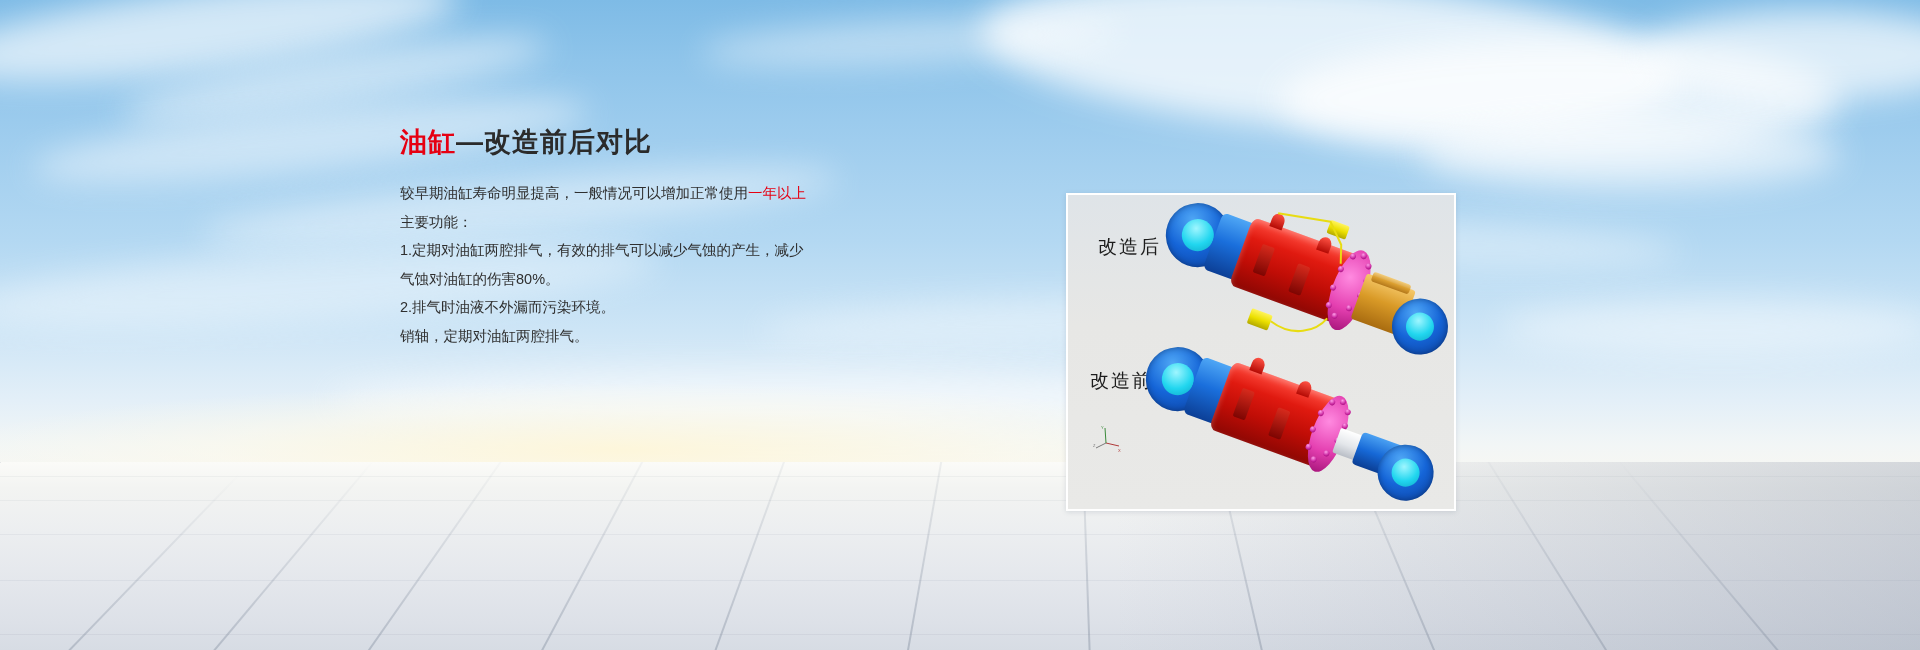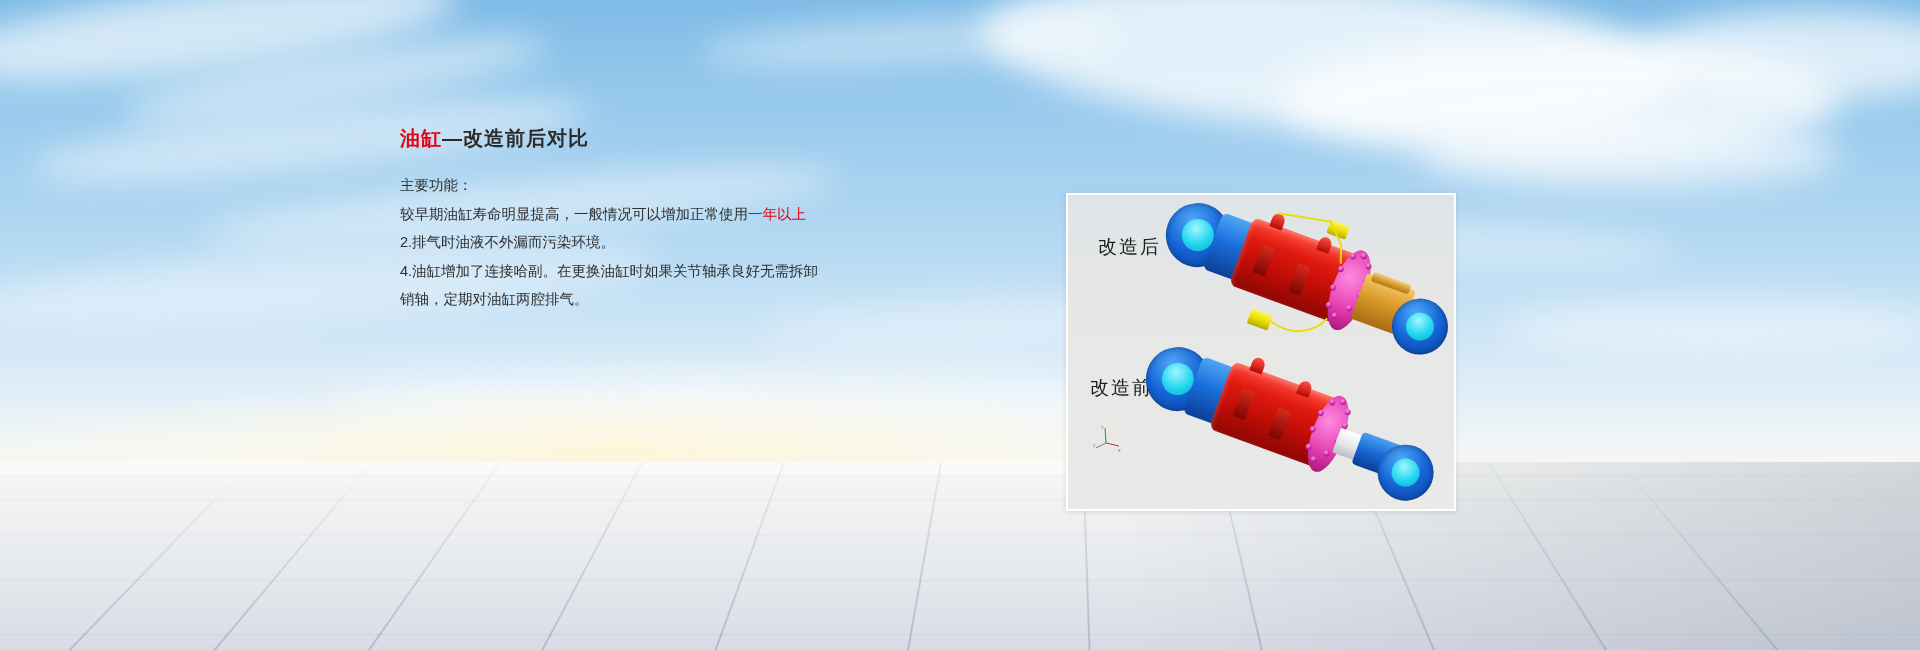--- a/index.html
+++ b/index.html
@@ -96,21 +96,21 @@
     background:rgba(130,142,160,.16);
   }
 
   
   .content {
     position:absolute;
     left:400px; top:126px;
     width:520px;
   }
   .title {
-    font-size:20px;
+    font-size:27px;
     font-weight:bold;
     letter-spacing:1px;
     line-height:1.2;
     color:#2b2b2b;
     white-space:nowrap;
   }
   .title .hl { color:#e60012; }
 
   .subtitle {
     margin-top:9px;
@@ -140,21 +140,21 @@
     overflow:hidden;
   }
   .panel-label {
     position:absolute;
     font-size:19px;
     color:#1d1d1d;
     letter-spacing:2px;
     white-space:nowrap;
   }
   .lbl-after  { left:30px; top:39px;  }
-  .lbl-before { left:22px; top:180px; }
+  .lbl-before { left:22px; top:173px; }
 
   
   .axis-triad { position:absolute; left:25px; top:230px; width:30px; height:28px; }
 
   
   .cyl { position:absolute; transform-origin:center; }
   .cyl-after  { left:88px; top:18px;  width:300px; height:140px; transform:rotate(20deg); }
   .cyl-before { left:68px; top:162px; width:300px; height:140px; transform:rotate(20deg); }
 
   .eye-blue {
@@ -260,24 +260,25 @@
     <div class="seam" style="left:1630px; transform:rotate(-32deg);"></div>
     <div class="seam" style="left:1810px; transform:rotate(-40deg);"></div>
   </div>
 
   <div class="content">
 
     <div class="title"><span class="hl">油缸</span><span>—改造前后对比</span></div>
 
 
     <div class="body">
+      <p><span>较早期油缸寿命明显提高，一般情况可以增加正常使用</span><span class="hl">一年以上</span></p>
       <p>主要功能：</p>
-      <p><span>较早期油缸寿命明显提高，一般情况可以增加正常使用</span><span class="hl">一年以上</span></p>
+      <p>1.定期对油缸两腔排气，有效的排气可以减少气蚀的产生，减少</p>
+      <p>气蚀对油缸的伤害80%。</p>
       <p>2.排气时油液不外漏而污染环境。</p>
-      <p>4.油缸增加了连接哈副。在更换油缸时如果关节轴承良好无需拆卸</p>
       <p>销轴，定期对油缸两腔排气。</p>
     </div>
   </div>
 
   <div class="panel">
 
     <div class="panel-label lbl-after">改造后</div>
     <div class="panel-label lbl-before">改造前</div>
 
     <svg class="axis-triad" viewBox="0 0 30 28">

